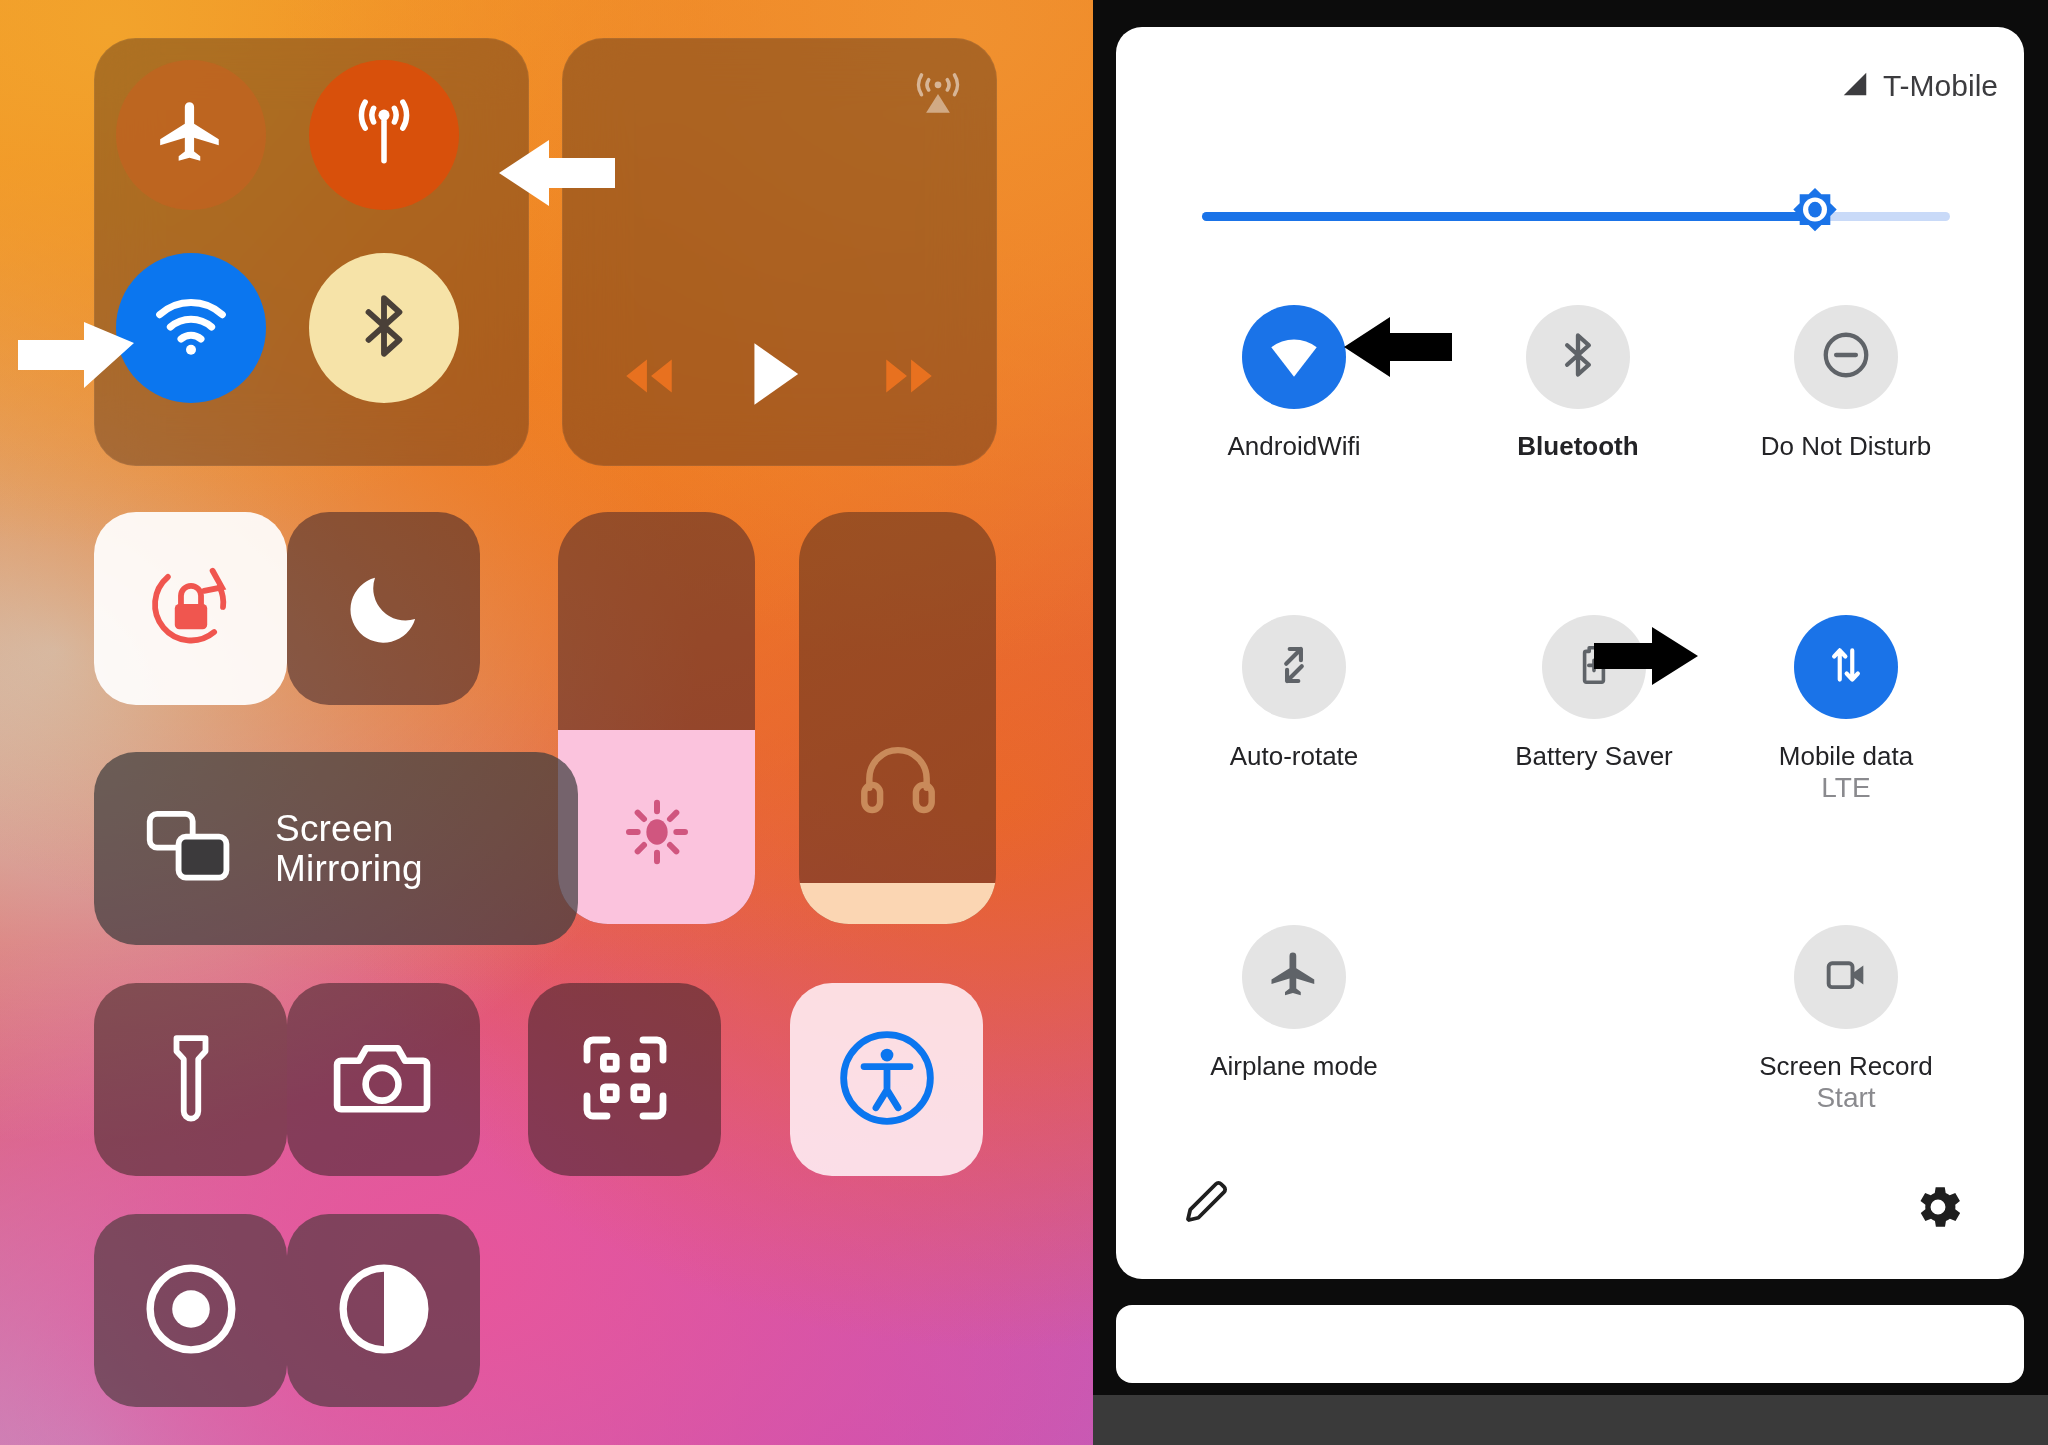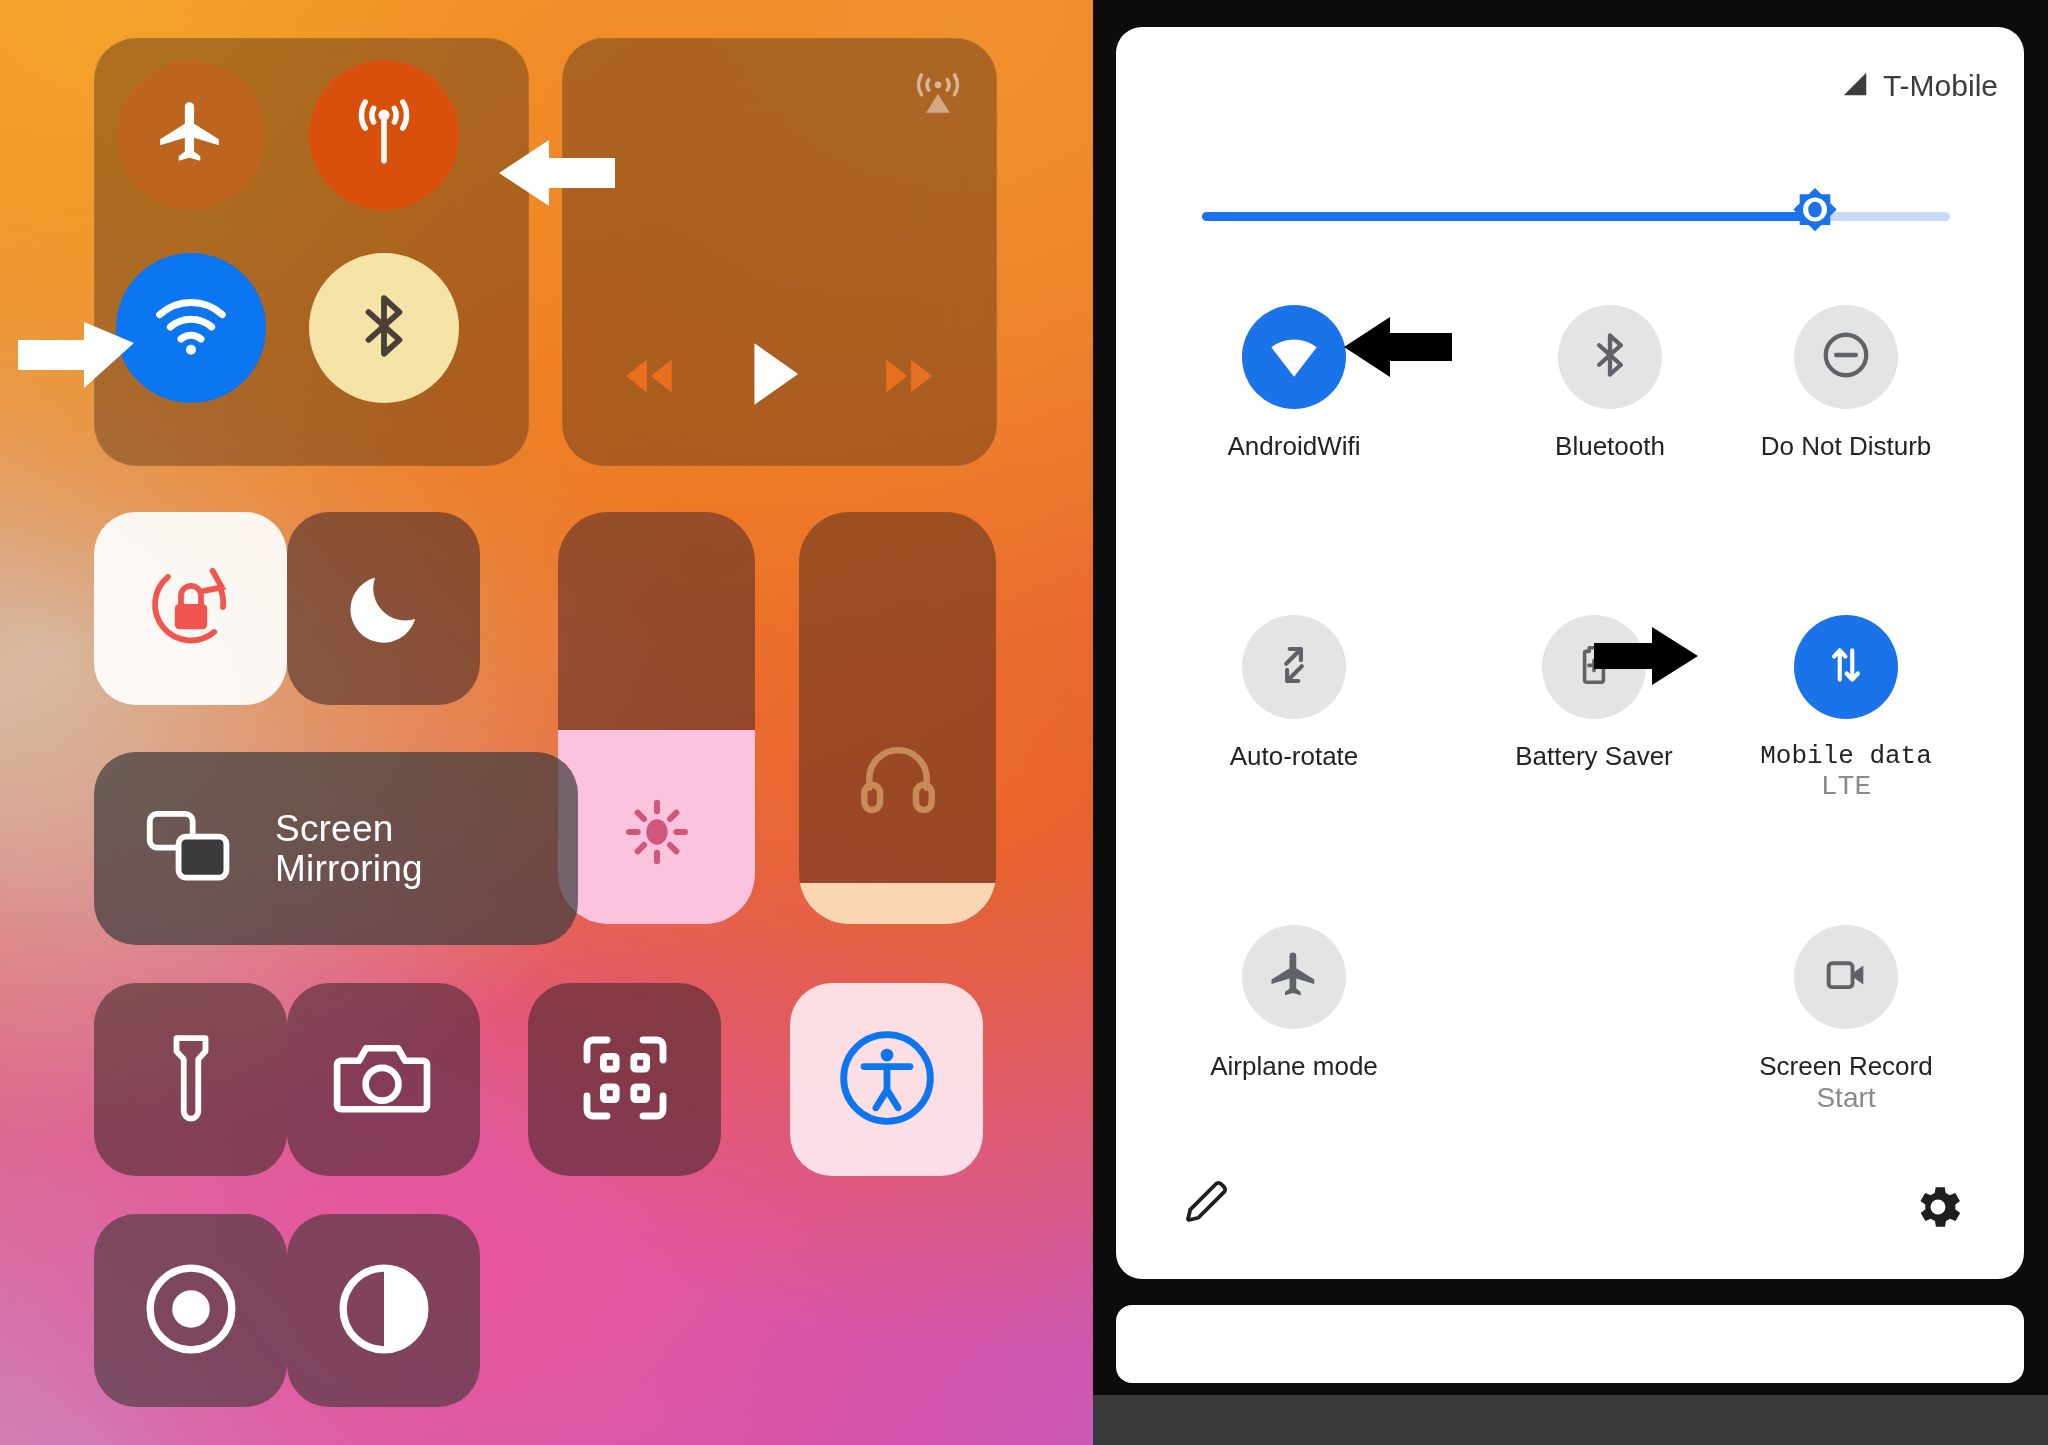--- a/index.html
+++ b/index.html
@@ -306,21 +306,21 @@
       <div class="tile-circle on">
         <span>
           <svg width="58" height="58" viewBox="0 0 24 24" fill="#fff">
               <path d="M12 21 2.6 8.8a15.4 15.4 0 0 1 18.8 0z"></path>
             </svg>
         </span>
       </div>
       <div class="tile-label">AndroidWifi</div>
     </div>
 
-    <div class="tile" style="left:344px;top:278px;">
+    <div class="tile" style="left:312px;top:278px;font-weight:bold;">
       <div class="tile-circle off">
         <span>
           <svg width="52" height="52" viewBox="0 0 24 24" fill="none" stroke="#5f6368" stroke-width="2" stroke-linejoin="round" stroke-linecap="round">
             <path d="M7 7.5 17 16.5 12 21V3l5 4.5L7 16.5"></path>
           </svg>
         </span>
       </div>
       <div class="tile-label">Bluetooth</div>
     </div>
 
@@ -353,21 +353,21 @@
         <span>
           <svg width="48" height="48" viewBox="0 0 24 24" fill="none" stroke="#5f6368" stroke-width="1.8" stroke-linejoin="round">
             <path d="M9.6 3.4h4.8v1.8h1.5a.8.8 0 0 1 .8.8v13.8a.8.8 0 0 1-.8.8H8.1a.8.8 0 0 1-.8-.8V6a.8.8 0 0 1 .8-.8h1.5z"></path>
             <path d="M12 9.6v5.2M9.4 12.2h5.2" stroke-linecap="round"></path>
           </svg>
         </span>
       </div>
       <div class="tile-label">Battery Saver</div>
     </div>
 
-    <div class="tile" style="left:580px;top:588px;font-family:Liberation Mono, monospace;">
+    <div class="tile" style="left:580px;top:588px;">
       <div class="tile-circle on">
         <span>
           <svg width="50" height="50" viewBox="0 0 24 24" fill="none" stroke="#fff" stroke-width="2" stroke-linecap="round" stroke-linejoin="round">
             <path d="M9 19V5M9 5 6.3 7.9M9 5l2.7 2.9"></path>
             <path d="M15 5v14M15 19l2.7-2.9M15 19l-2.7-2.9"></path>
           </svg>
         </span>
       </div>
       <div class="tile-label">Mobile data</div>
       <div class="tile-sub">LTE</div>

